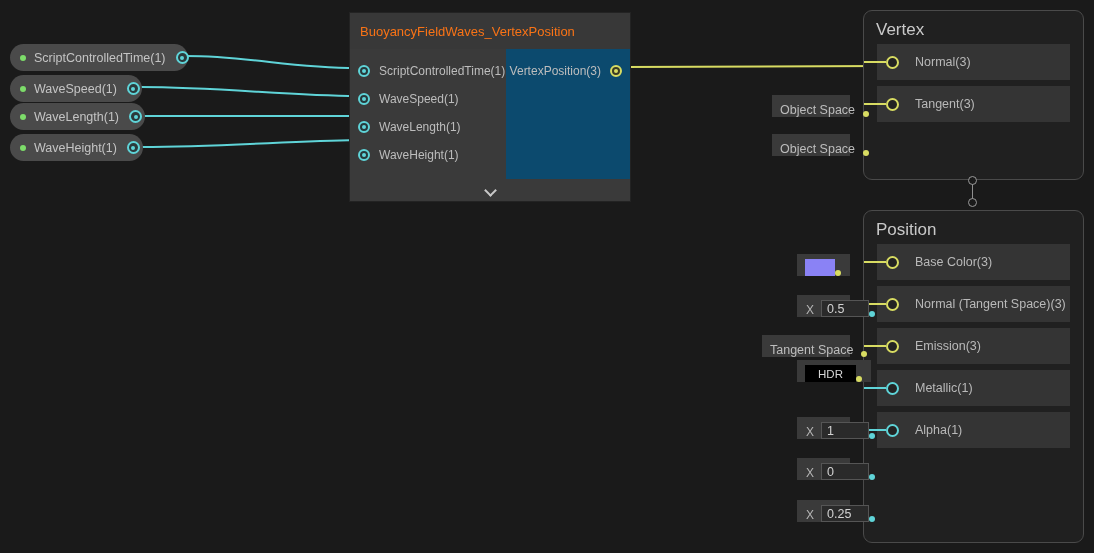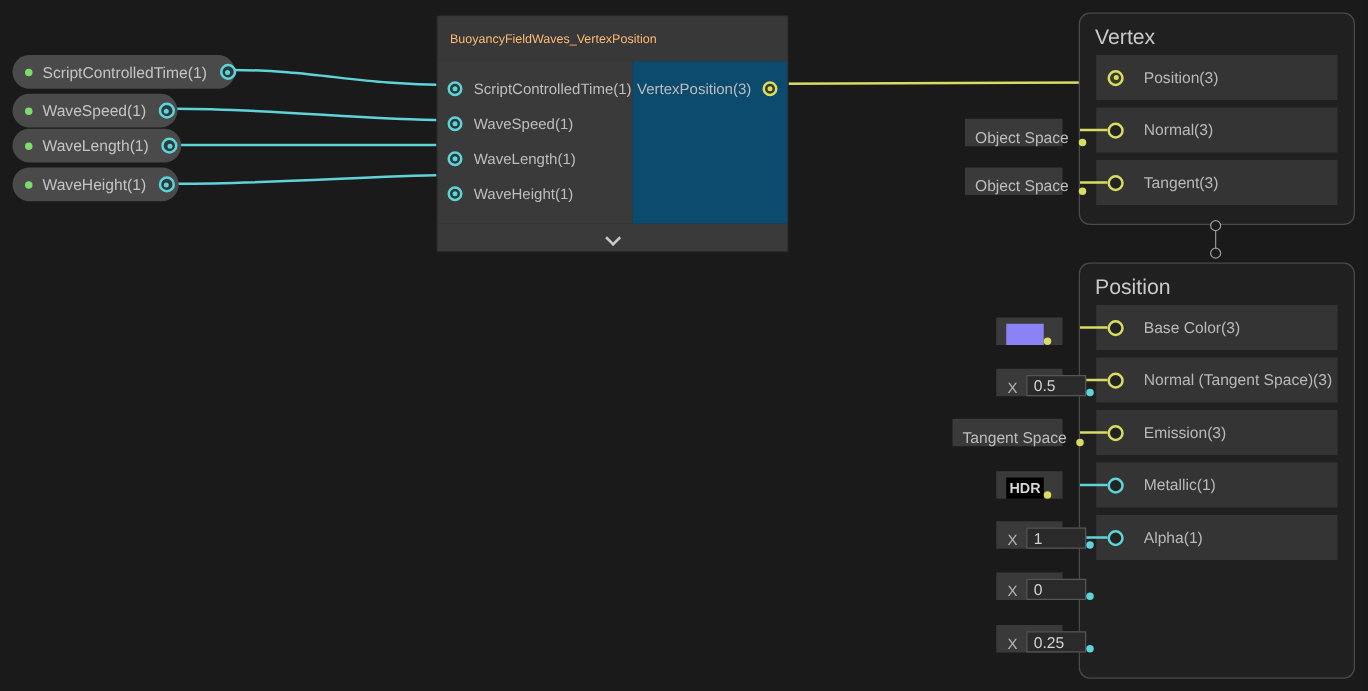--- a/index.html
+++ b/index.html
@@ -86,22 +86,22 @@
   }
   .sg-header {
     height: 36px;
     background: #383838;
     display: flex;
     align-items: center;
     padding-left: 10px;
     box-sizing: border-box;
   }
   .sg-title {
-    color: #fdba74;
-    font-size: 10px;
+    color: #f97316;
+    font-size: 13px;
     white-space: nowrap;
   }
   .sg-body {
     display: flex;
     background: #2c2c2c;
   }
   .sg-inputs {
     width: 156px;
     background: #3a3a3a;
     padding: 8px 0 10px 0;
@@ -391,24 +391,20 @@
       </div>
     </div>
     <div class="sg-footer">
       <span class="chev"></span>
     </div>
   </div>
 
   <div class="block" style="left:863px; top:10px; width:221px; height:170px;">
     <div class="block-title">Vertex</div>
 
-    <div class="block-row">
-      <span class="block-port yellow filled"></span>
-      <span class="block-row-label">Position(3)</span>
-    </div>
 
     <div class="block-row">
       <span class="stub yellow" style="left:-13px; width:22px;"></span>
       <span class="block-port yellow"></span>
       <span class="block-row-label">Normal(3)</span>
     </div>
 
     <div class="block-row">
       <span class="stub yellow" style="left:-13px; width:22px;"></span>
       <span class="block-port yellow"></span>
@@ -475,21 +471,21 @@
     <span class="ctrl-x">X</span>
     <span class="ctrl-field">0.5</span>
     <span class="ctrl-dot" style="margin-left:auto;"></span>
   </div>
 
   <div class="ctrl" style="left:762px; top:335px; width:88px;">
     <span class="ctrl-text">Tangent Space</span>
     <span class="ctrl-dot yellow" style="margin-left:auto;"></span>
   </div>
 
-  <div class="ctrl" style="left:797px; top:377px; width:53px;font-weight:bold;">
+  <div class="ctrl" style="left:797px; top:360px; width:74px;">
     <span class="swatch-hdr">HDR</span>
     <span class="ctrl-dot yellow" style="margin-left:auto;"></span>
   </div>
 
   <div class="ctrl" style="left:797px; top:417px; width:53px;">
     <span class="ctrl-x">X</span>
     <span class="ctrl-field">1</span>
     <span class="ctrl-dot" style="margin-left:auto;"></span>
   </div>
 

